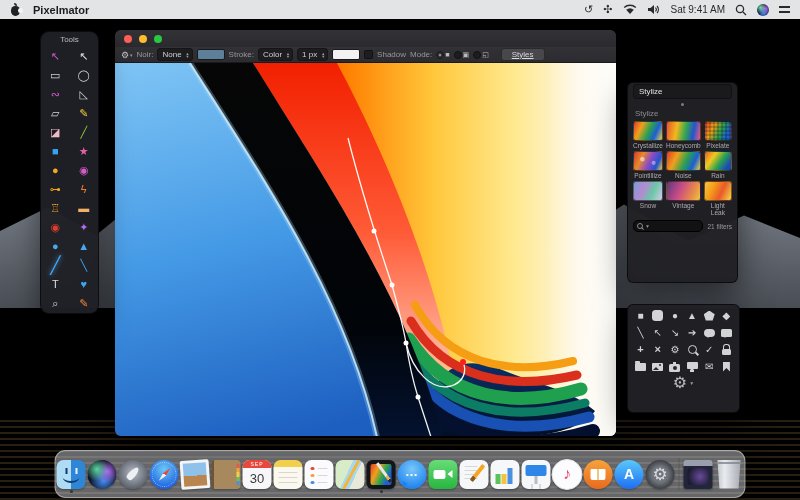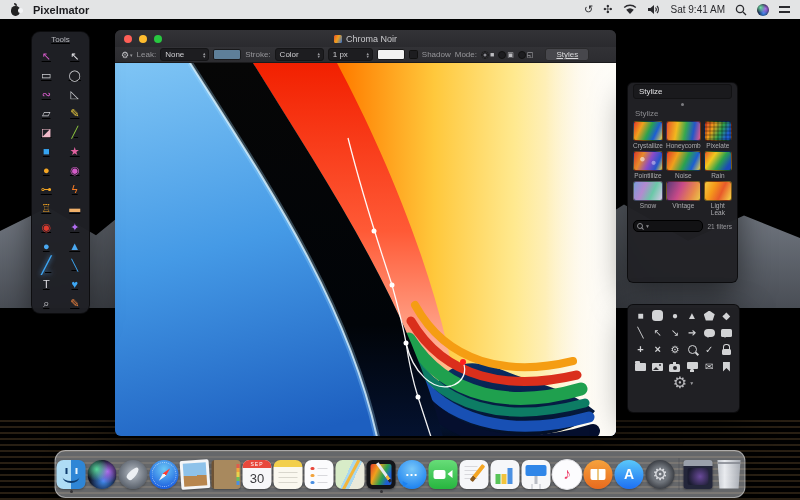--- a/index.html
+++ b/index.html
@@ -34,23 +34,23 @@
     background:radial-gradient(circle at 30% 30%,#6fe0a8,rgba(0,0,0,0) 45%),
       radial-gradient(circle at 70% 40%,#b06af0,rgba(0,0,0,0) 50%),
       radial-gradient(circle at 55% 75%,#3f8df2,rgba(0,0,0,0) 55%),
       radial-gradient(circle,#25294a,#0a0c18);}
   #nc-icon{width:11px;height:9px;position:relative;}
   #nc-icon::before,#nc-icon::after{content:"";position:absolute;right:0;width:8px;height:1.5px;background:#2a2a2e;}
   #nc-icon::before{top:1px;box-shadow:-3px 0 0 #2a2a2e;}
   #nc-icon::after{top:6px;box-shadow:-3px 0 0 #2a2a2e;}
 
   
-  #tools{position:absolute;left:31px;top:31px;width:57px;height:281px;z-index:30;
+  #tools{position:absolute;left:40px;top:31px;width:57px;height:281px;z-index:30;
     background:rgba(31,32,37,.97);border-radius:9px;box-shadow:0 12px 30px rgba(0,0,0,.5);
-    border:1px solid rgba(0,0,0,.6);text-decoration:underline;}
+    border:1px solid rgba(0,0,0,.6);}
   #tools-title{height:15px;line-height:15px;text-align:center;font-size:8px;color:#b9babf;}
   #tools-grid{display:grid;grid-template-columns:repeat(2,1fr);}
   .tool-cell{height:19px;display:flex;align-items:center;justify-content:center;cursor:pointer;}
   .tool-glyph{font-size:11px;line-height:1;}
   .tool-cell.selected .tool-glyph{font-size:17px;text-shadow:0 0 5px rgba(90,176,255,.9);}
 
   
   #win{position:absolute;left:115px;top:30px;width:501px;height:406px;z-index:10;
     border-radius:6px;overflow:hidden;background:#242428;box-shadow:0 20px 55px rgba(0,0,0,.6);}
   #titlebar{height:17px;background:linear-gradient(180deg,#333337,#2a2a2e);display:flex;align-items:center;position:relative;}
@@ -58,21 +58,21 @@
   .tl.red{background:#ff5f57;margin-left:9px;}
   .tl.yellow{background:#febc2e;}
   .tl.green{background:#28c840;}
   #wtitle{position:absolute;left:0;right:0;text-align:center;font-size:9px;color:#c9c9cc;display:flex;align-items:center;justify-content:center;gap:4px;}
   #wdoc-icon{width:8px;height:8px;border-radius:1.5px;display:inline-block;
     background:linear-gradient(115deg,#e8502a,#f0a01c 45%,#2b6fd2 100%);}
   #toolbar{height:15px;background:linear-gradient(180deg,#323236,#2c2c30);display:flex;align-items:center;
     font-size:8px;color:#a9a9ad;gap:4px;padding:0 6px;border-bottom:1px solid #1a1a1c;}
   .tb-label{color:#97979b;}
   .tb-select{background:#1d1d20;border:1px solid #151517;border-radius:3px;color:#cfcfd2;
-    height:11px;display:flex;align-items:center;padding:0 2px 0 4px;gap:18px;}
+    height:11px;display:flex;align-items:center;padding:0 2px 0 4px;gap:4px;}
   .tb-stepper{display:flex;flex-direction:column;font-size:4px;color:#9a9a9e;line-height:3px;}
   .swatch{width:26px;height:9px;border-radius:2px;border:1px solid #1a1a1c;}
   .tb-check{width:7px;height:7px;border-radius:1.5px;background:#1d1d20;border:1px solid #111;}
   #mode-options{display:flex;align-items:center;gap:4px;}
   .mode-opt{display:flex;align-items:center;gap:1px;}
   .radio{width:6px;height:6px;border-radius:50%;background:#1d1d20;border:1px solid #111;}
   .radio.on{background:#8a8a90;box-shadow:inset 0 0 0 1.5px #1d1d20;}
   .mode-glyph{font-size:7px;color:#bdbdc1;}
   #styles-btn{margin-left:8px;background:#47474c;border:1px solid #2a2a2c;border-radius:3px;
     color:#d9d9db;font-size:8px;padding:0 10px;height:11px;line-height:11px;text-decoration:underline;}
@@ -345,31 +345,27 @@
           <span class="tool-glyph" style="color: rgb(232, 128, 62);">✎</span>
         </div>
       </div>
   </div>
 
   <div id="win">
     <div id="titlebar">
       <span class="tl red"></span>
       <span class="tl yellow"></span>
       <span class="tl green"></span>
-      <span id="wtitle">
-        <span id="wdoc-icon"></span>
-        <span>Chroma Noir</span>
-      </span>
     </div>
     <div id="toolbar">
       <span id="gear-popup">
         <span>⚙</span>
         <span class="chev">▾</span>
       </span>
-      <span class="tb-label">Leak:</span>
+      <span class="tb-label">Noir:</span>
       <span class="tb-select">
         <span>None</span>
         <span class="tb-stepper">
             <span>▲</span>
             <span>▼</span>
           </span>
       </span>
       <span class="swatch" id="fill-swatch" style="background: rgb(94, 127, 153);"></span>
       <span class="tb-label">Stroke:</span>
       <span class="tb-select">

